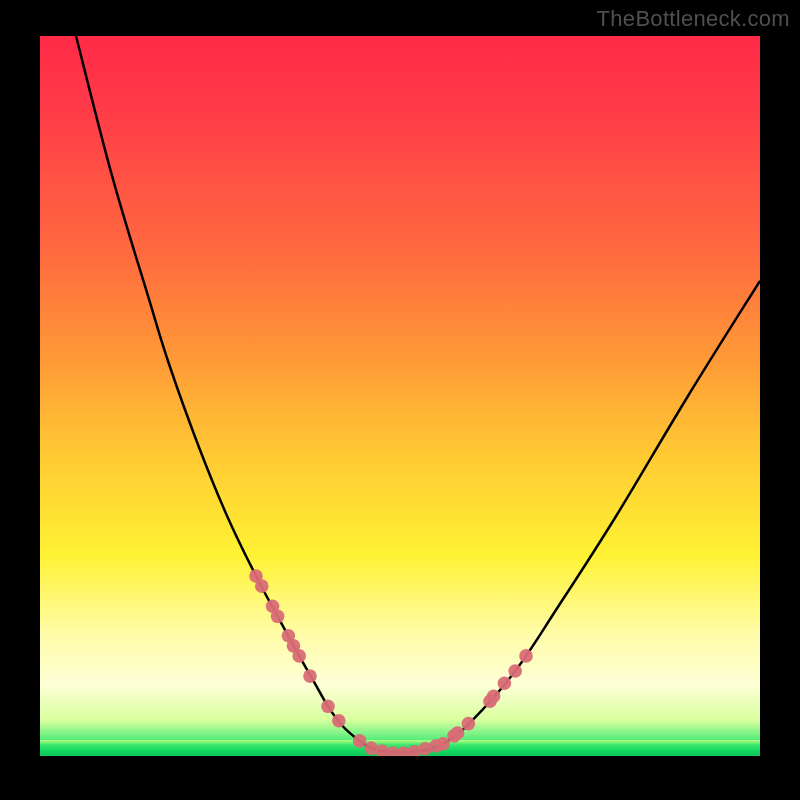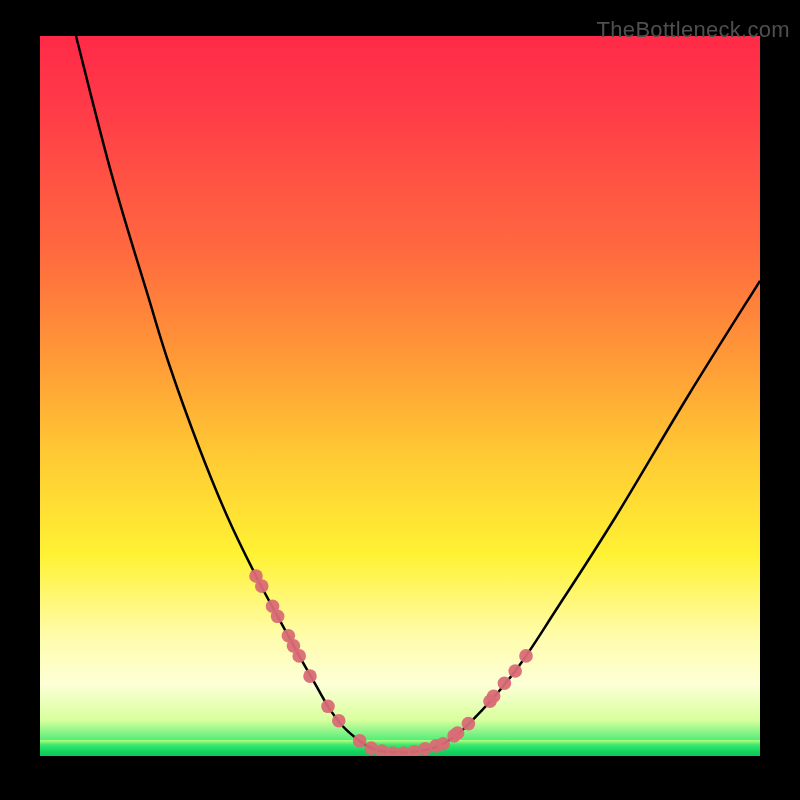--- a/index.html
+++ b/index.html
@@ -11,21 +11,21 @@
     font-family: Arial, Helvetica, sans-serif;
   }
   .canvas {
     position: relative;
     width: 800px;
     height: 800px;
     background: #000;
   }
   .watermark {
     position: absolute;
-    top: 17px;
+    top: 6px;
     right: 10px;
     color: #4f4f4f;
     font-size: 22px;
     font-weight: 400;
     letter-spacing: 0.3px;
     z-index: 20;
   }
   .plot-area {
     position: absolute;
     left: 40px;

